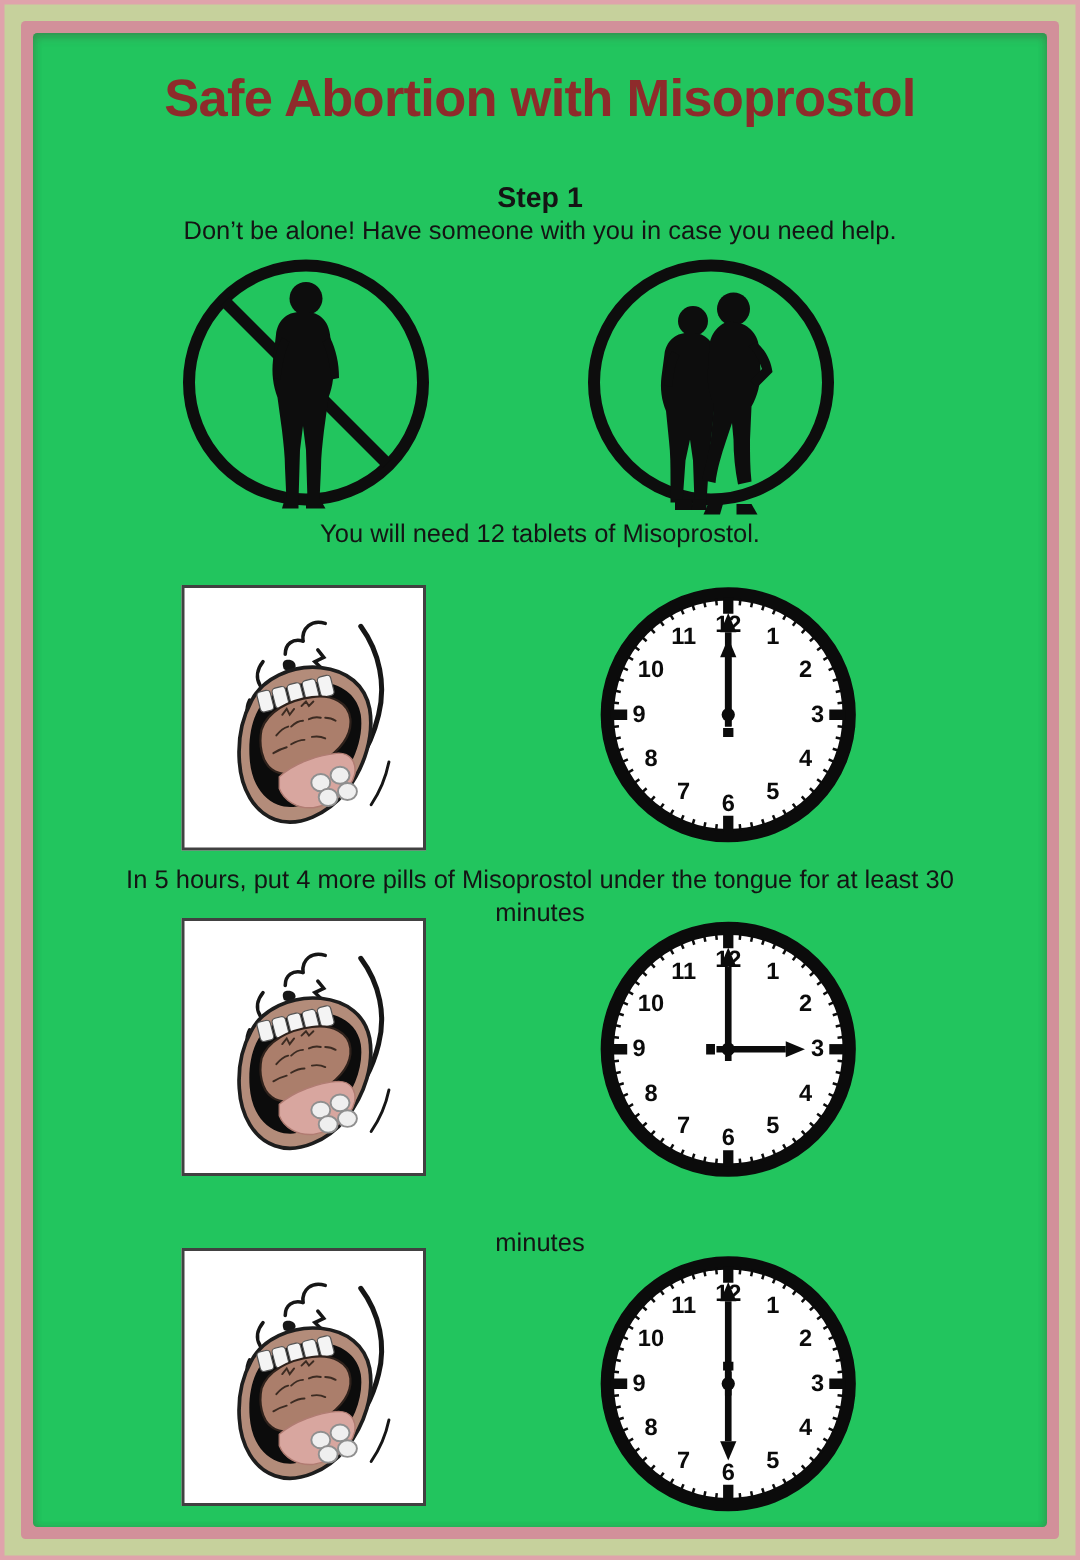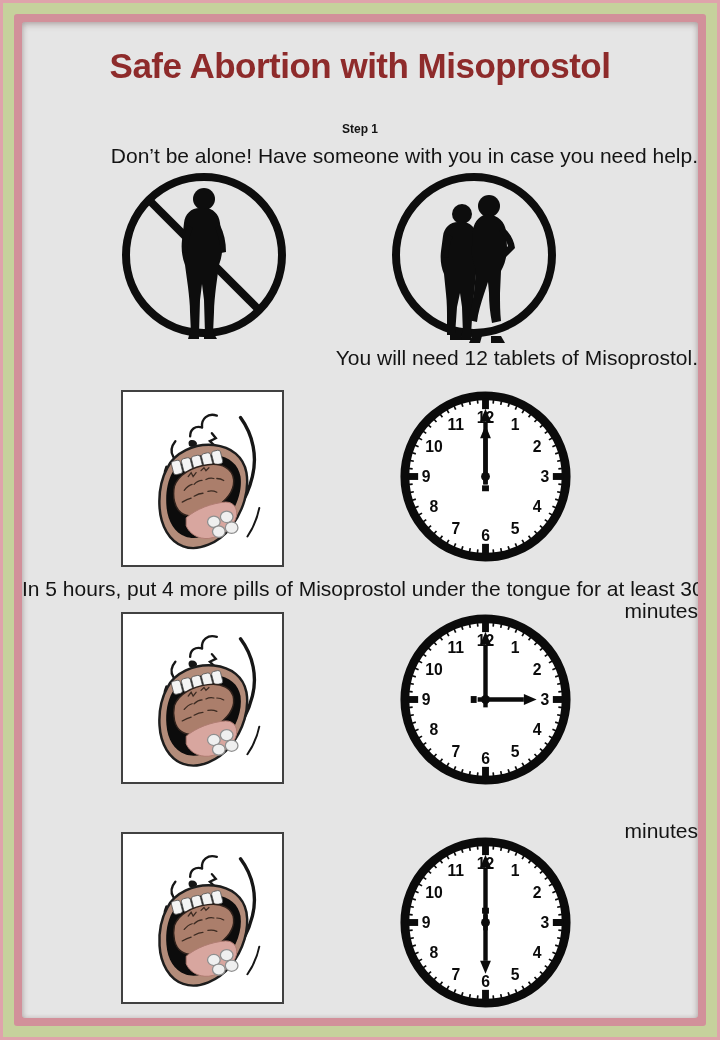--- a/index.html
+++ b/index.html
@@ -4,29 +4,29 @@
 <style>
   html,body{margin:0;padding:0;background:#fff;}
   .page{
     width:720px;height:1040px;box-sizing:border-box;
     background:var(--pink-light,#dfa3ab);padding:3px;
     font-family:"Liberation Sans",sans-serif;color:var(--text,#141414);
   }
   .b-green{height:100%;box-sizing:border-box;background:var(--green,#c6d19c);padding:11px;}
   .b-pink{height:100%;box-sizing:border-box;background:var(--pink,#d2909a);padding:8px;border-radius:3px;}
   .content{
-    position:relative;height:100%;background:#e5e5e5;border-radius:3px;overflow:hidden;
+    position:relative;height:100%;background:#22c55e;border-radius:3px;overflow:hidden;
     box-shadow:inset 0 3px 6px rgba(90,60,60,.28), inset 2px 0 4px rgba(90,60,60,.10), inset -2px 0 4px rgba(90,60,60,.10);
   }
   .title{
     position:absolute;left:0;right:0;top:24px;text-align:center;
     font-size:35px;font-weight:bold;color:var(--title-red,#8e2b2b);letter-spacing:-.5px;
   }
-  .step-label{position:absolute;left:0;right:0;text-align:center;font-size:12px;font-weight:bold;white-space:nowrap;}
-  .step-line{position:absolute;left:0;right:0;text-align:right;font-size:21px;white-space:nowrap;}
+  .step-label{position:absolute;left:0;right:0;text-align:center;font-size:19px;font-weight:bold;white-space:nowrap;}
+  .step-line{position:absolute;left:0;right:0;text-align:center;font-size:17px;white-space:nowrap;}
   
   .s1-label{top:100px}.s1-l0{top:122px}
   .s2-label{top:302px}.s2-l0{top:324px}.s2-l1{top:346px}
   .s3-label{top:533px}.s3-l0{top:555px}.s3-l1{top:577px}
   .s4-label{top:753px}.s4-l0{top:775px}.s4-l1{top:797px}
   .illus{position:absolute;}
   .circle-illus{width:176px;height:182px;}
   .no-alone{left:96px;top:148px;}
   .companion{left:366px;top:146px;}
   .mouth-box{

